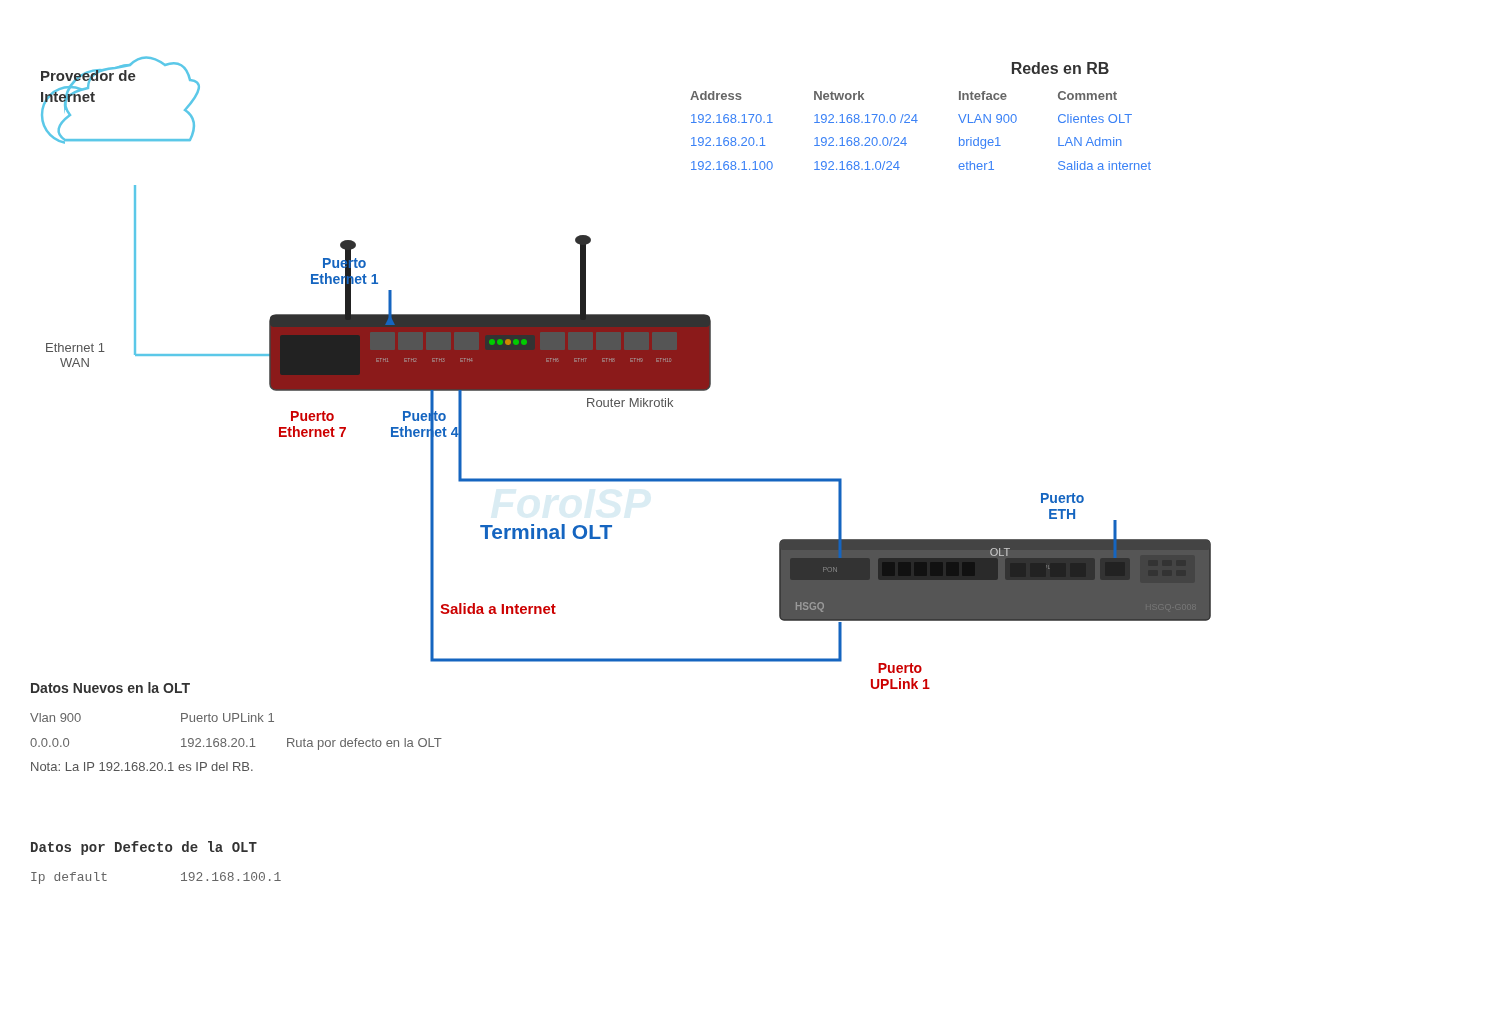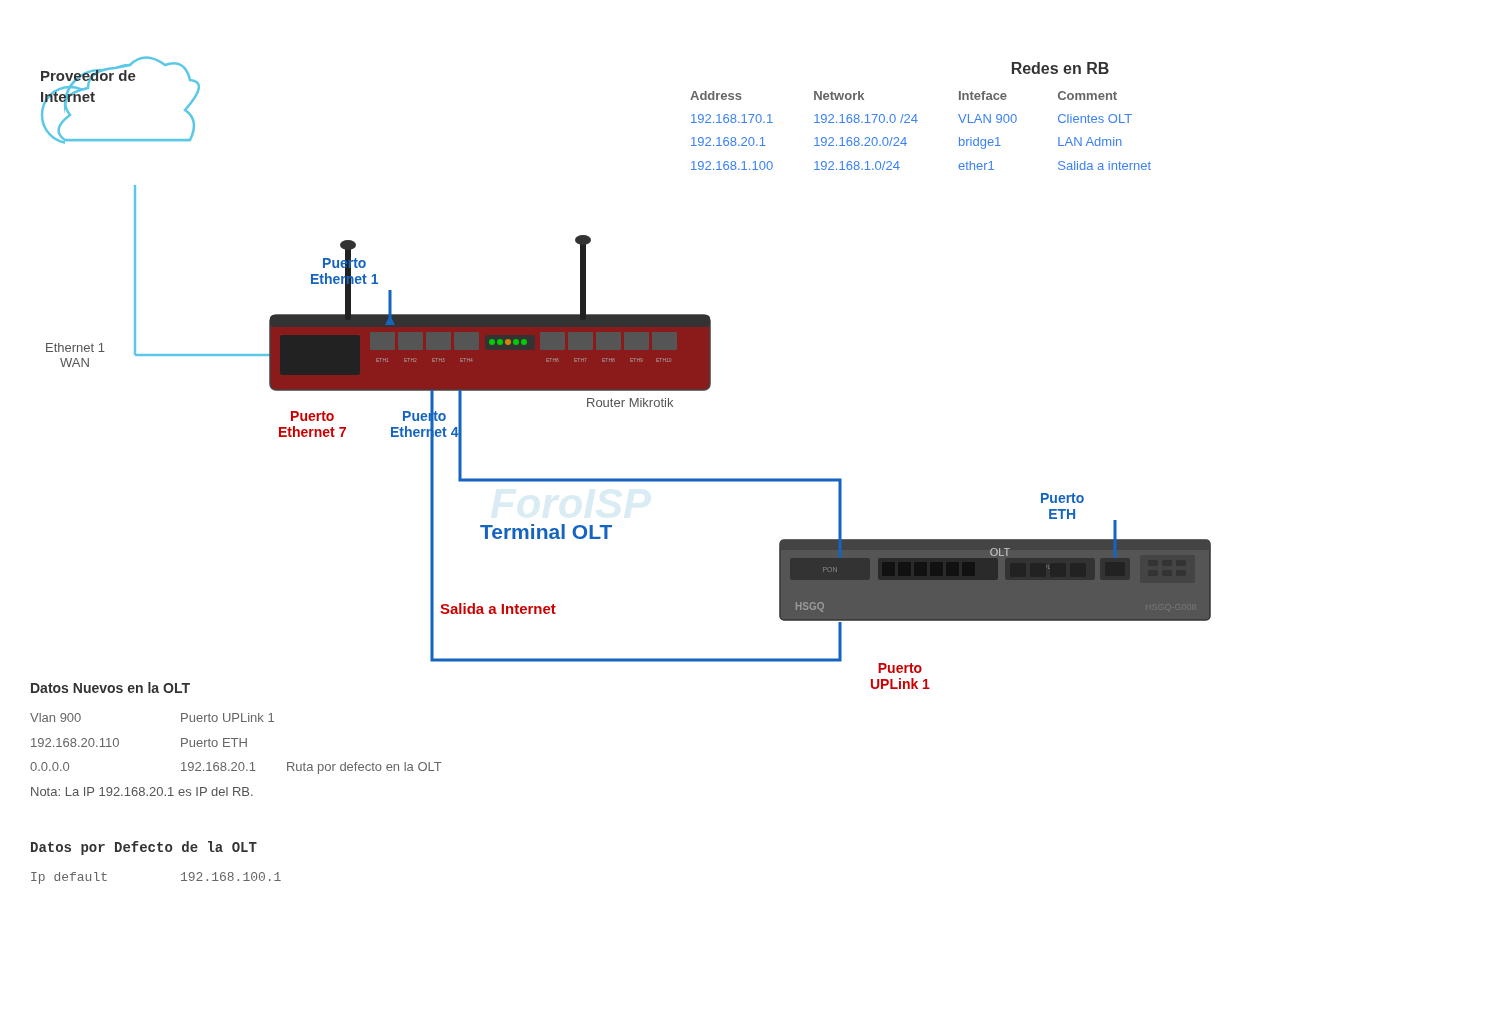--- a/index.html
+++ b/index.html
@@ -437,24 +437,20 @@
   </div>
 
   <div class="datos-nuevos-section">
     <div class="datos-section-title">Datos Nuevos en  la OLT</div>
     <div class="datos-table">
       <div class="datos-row">
         <div class="datos-col1">Vlan 900</div>
         <div class="datos-col2">Puerto UPLink 1</div>
       </div>
       <div class="datos-row">
-        <div class="datos-col1">192.168.20.110</div>
-        <div class="datos-col2">Puerto ETH</div>
-      </div>
-      <div class="datos-row">
         <div class="datos-col1">0.0.0.0</div>
         <div class="datos-col2">192.168.20.1</div>
         <div class="datos-col3">Ruta  por defecto en la OLT</div>
       </div>
     </div>
     <div class="datos-nota">Nota: La IP 192.168.20.1 es IP del RB.</div>
   </div>
 
   <div class="datos-defecto-section">
     <div class="datos-section-title">Datos por Defecto de la OLT</div>

